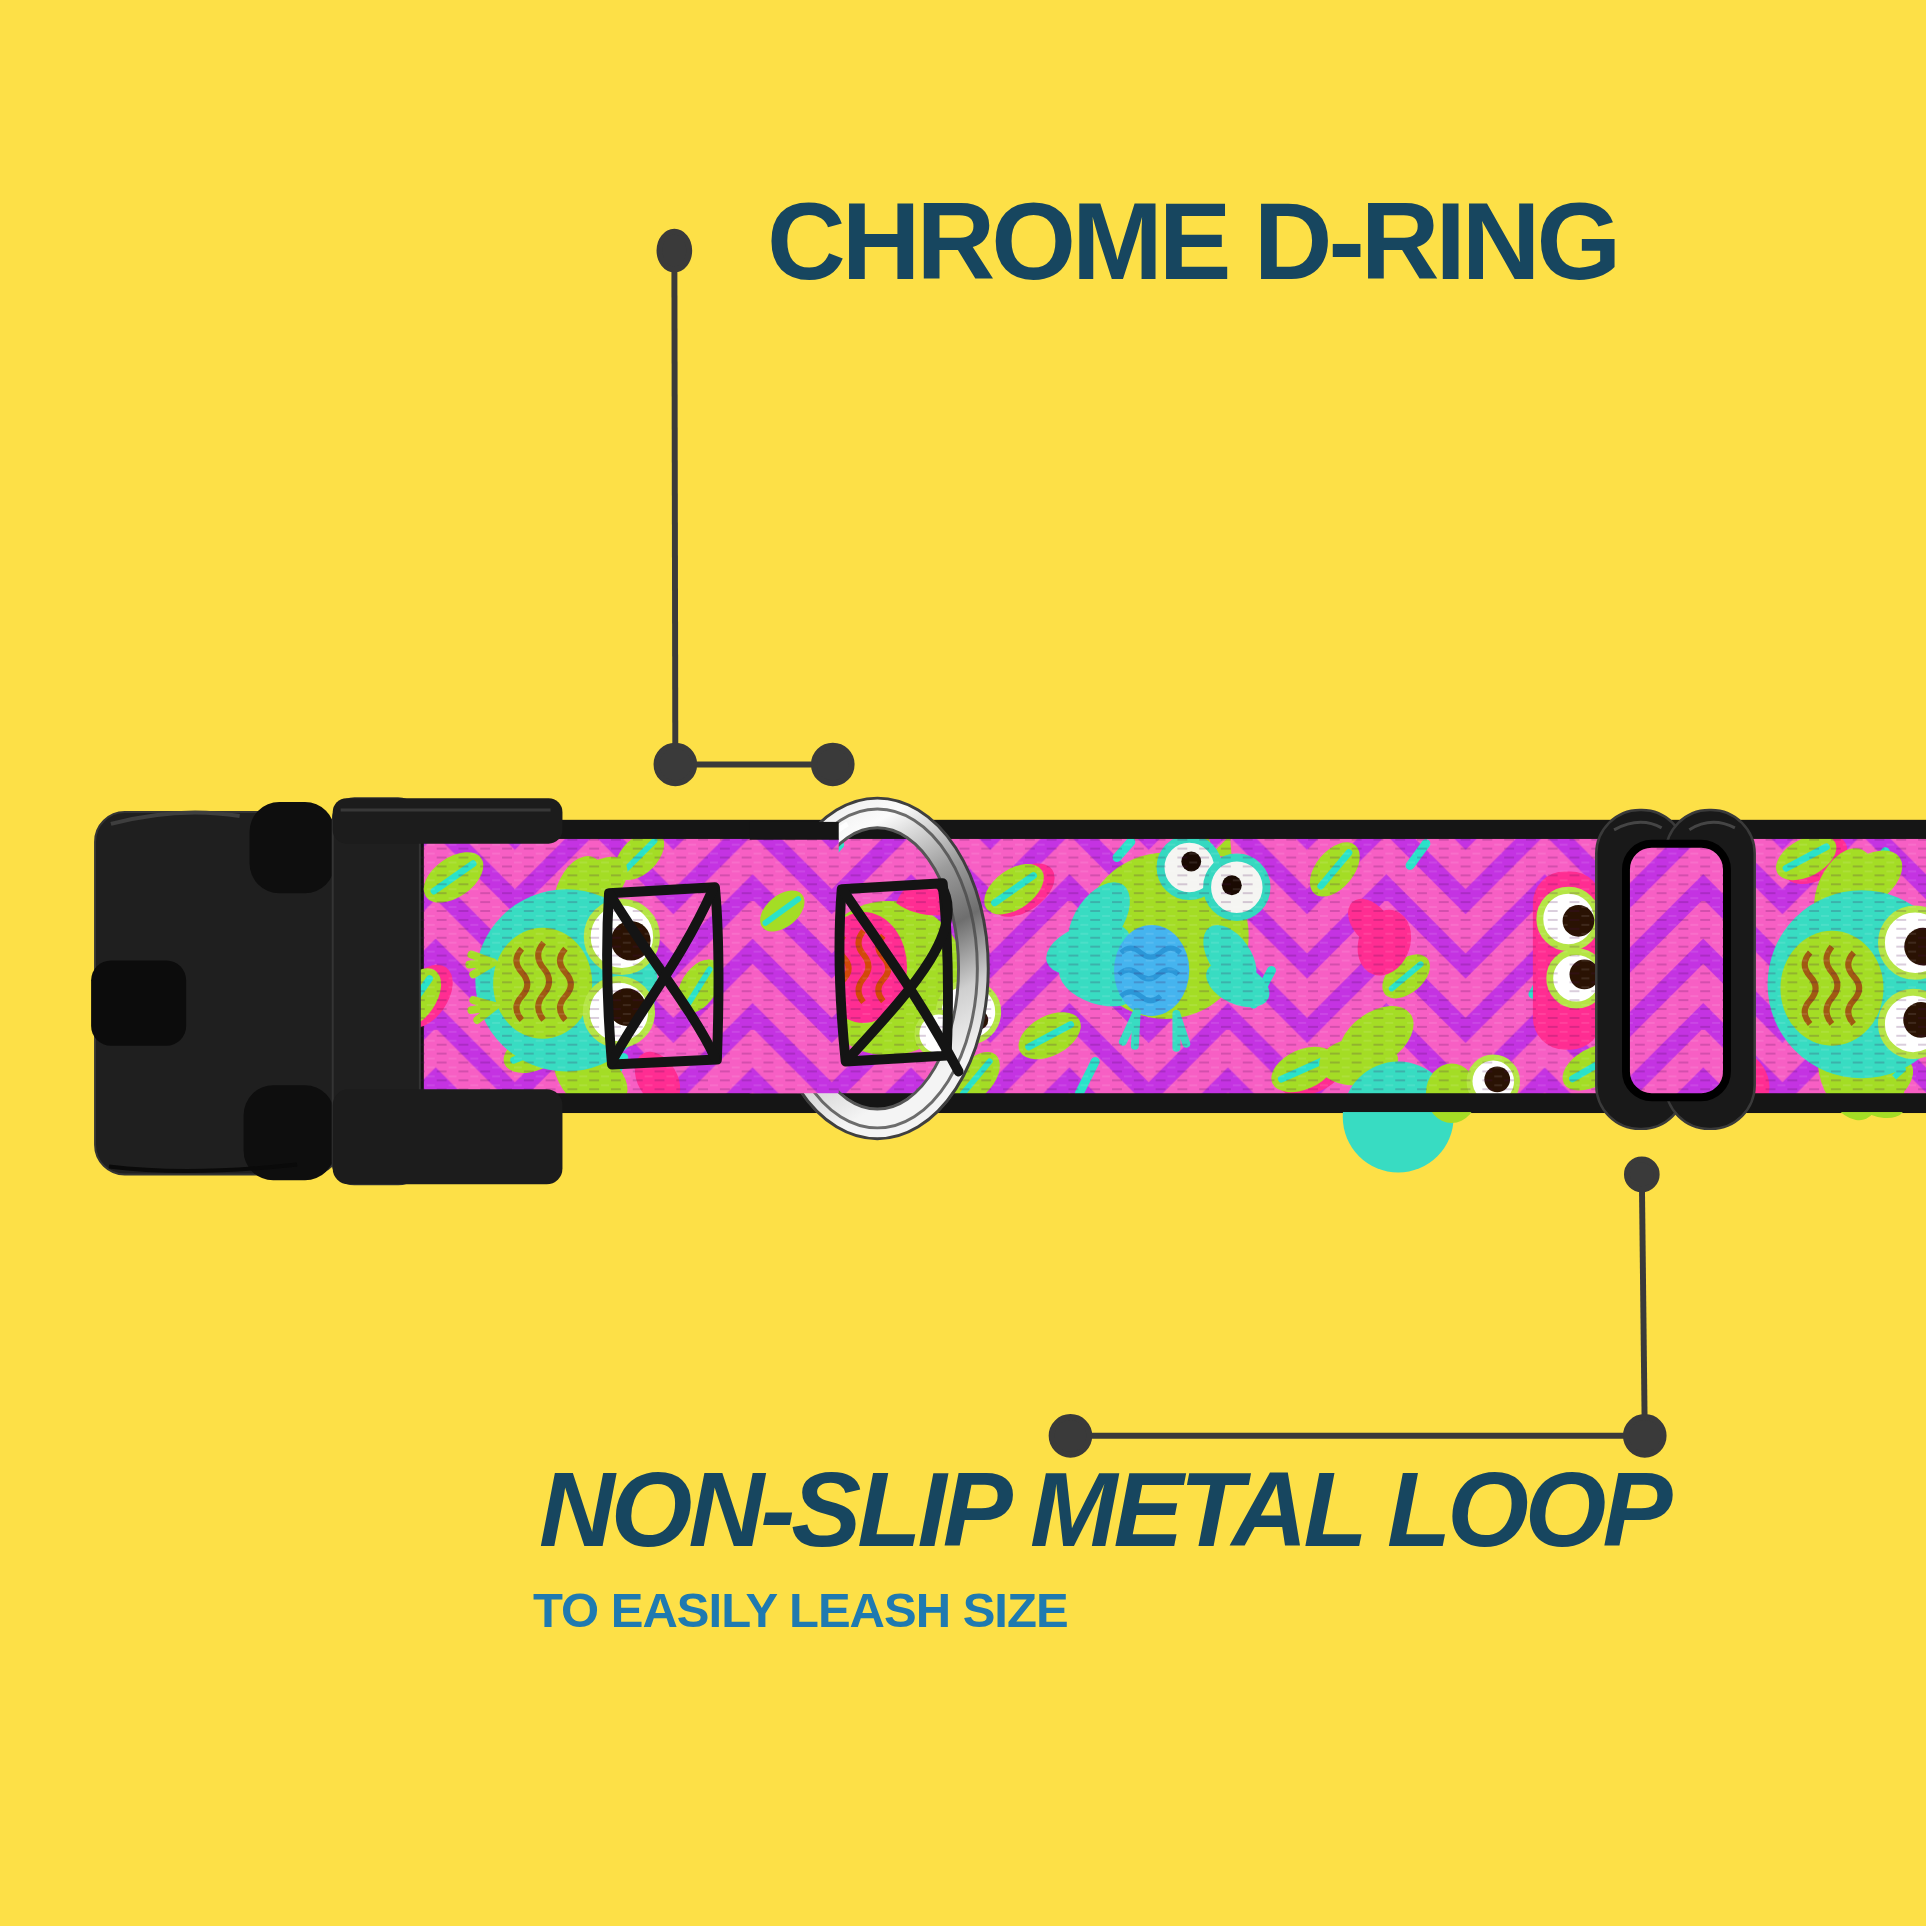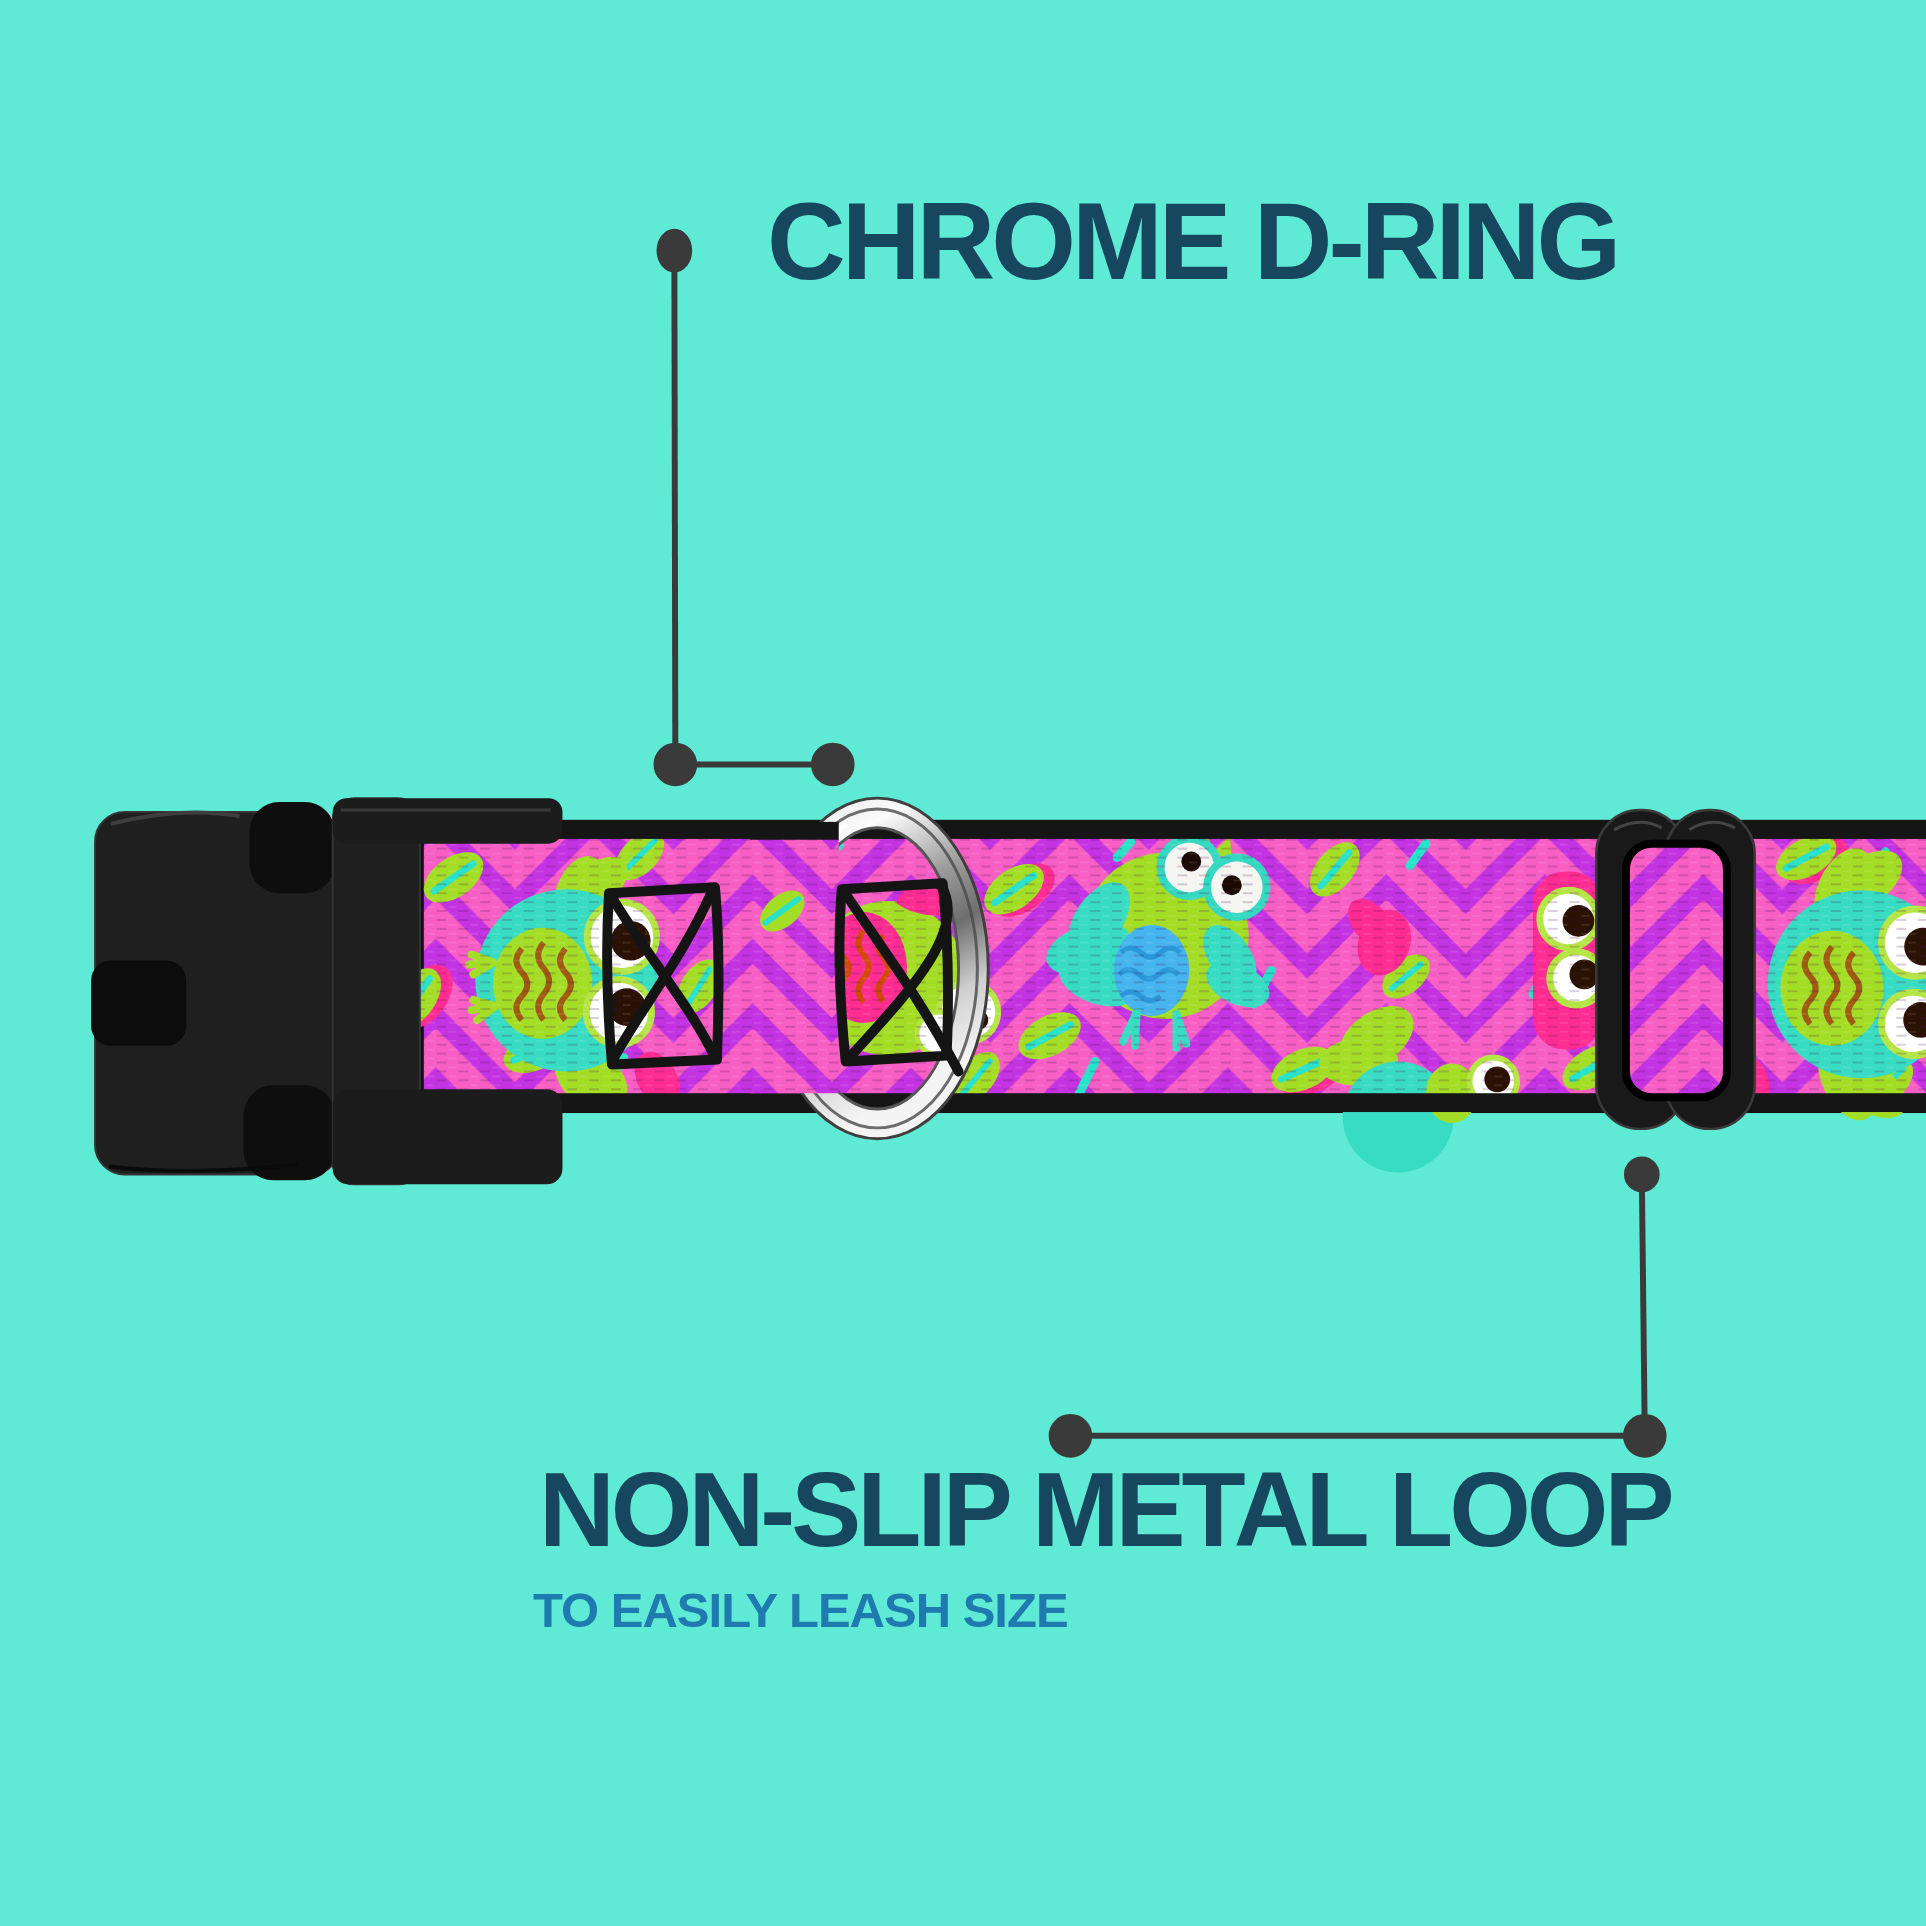--- a/index.html
+++ b/index.html
@@ -1,37 +1,37 @@
 <!DOCTYPE html>
 <html><head>
 <meta charset="utf-8">
 <style>
   html,body{margin:0;padding:0;background:#ffffff;}
   .stage{
     position:relative;
     width:1927px;height:1927px;
-    background:#5eead4;
+    background:#fde047;
     overflow:hidden;
     font-family:"Liberation Sans", sans-serif;
   }
   .scene{position:absolute;left:0;top:0;width:1927px;height:1927px;}
   .callout{position:absolute;line-height:1;white-space:nowrap;}
   .callout .title{
     font-weight:bold;
     color:#17465f;
     letter-spacing:-4px;
   }
   .callout .subtitle{
     font-weight:bold;
     color:#1f7ab0;
     letter-spacing:-1px;
   }
   #co-dring  .title{font-size:109px;}
   #co-dring  .subtitle{font-size:49px;margin-top:22px;margin-left:-16px;}
-  #co-loop   .title{font-size:105px;}
+  #co-loop   .title{font-size:105px;font-style:italic;}
   #co-loop   .subtitle{font-size:49px;margin-top:24px;margin-left:-6px;}
 </style>
 </head>
 <body>
 
 <div class="stage">
 
   <svg class="scene" viewBox="0 0 1946 1946">
     <defs>
 

